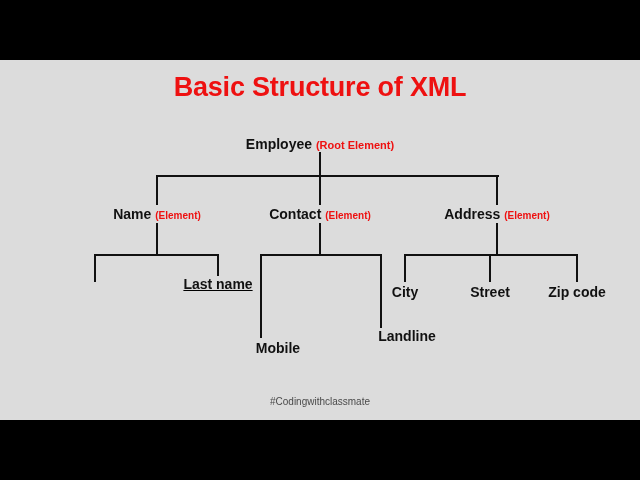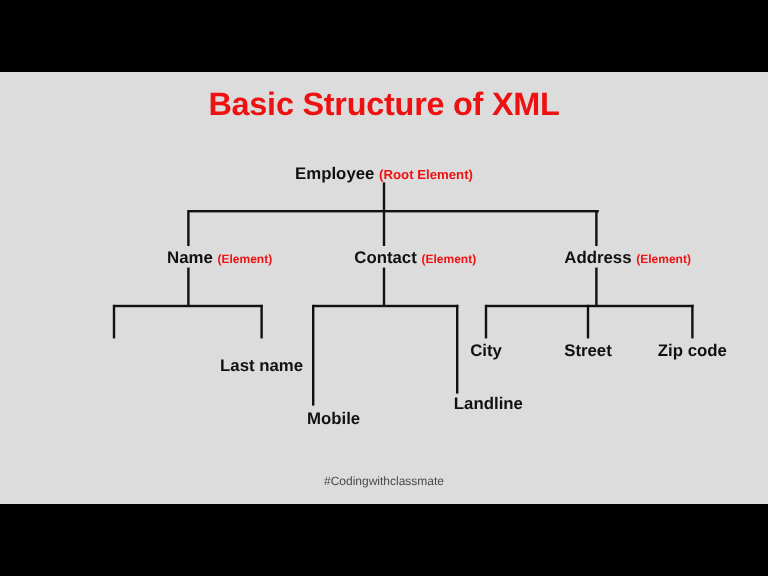--- a/index.html
+++ b/index.html
@@ -75,21 +75,21 @@
   .node .tag {
     font-weight: bold;
     color: #ee1111;
   }
 
   
   .node.root { font-size: 14px; }
   .node.root .tag { font-size: 11px; }
 
   
-  .node.lvl2 { font-size: 14px; margin-left: 26px; }
+  .node.lvl2 { font-size: 14px; }
   .node.lvl2 .tag { font-size: 10px; }
 
   
   .node.leaf { font-size: 14px; }
 
   
   .ln {
     position: absolute;
     background: #111111;
     z-index: 5;
@@ -132,21 +132,21 @@
 
     <div class="node lvl2" style="left:497px; top:146px;">
       <span class="nm">Address</span><span>&nbsp;</span><span class="tag">(Element)</span>
     </div>
 
     <div class="node lvl2" style="left:320px; top:146px;">
       <span class="nm">Contact</span><span>&nbsp;</span><span class="tag">(Element)</span>
     </div>
 
 
-    <div class="node leaf" style="left:218px; top:236px;">
+    <div class="node leaf" style="left:218px; top:216px;text-decoration:underline;">
       <span class="nm">Last name</span>
     </div>
 
     <div class="node leaf" style="left:405px; top:224px;">
       <span class="nm">City</span>
     </div>
 
     <div class="node leaf" style="left:490px; top:224px;">
       <span class="nm">Street</span>
     </div>

